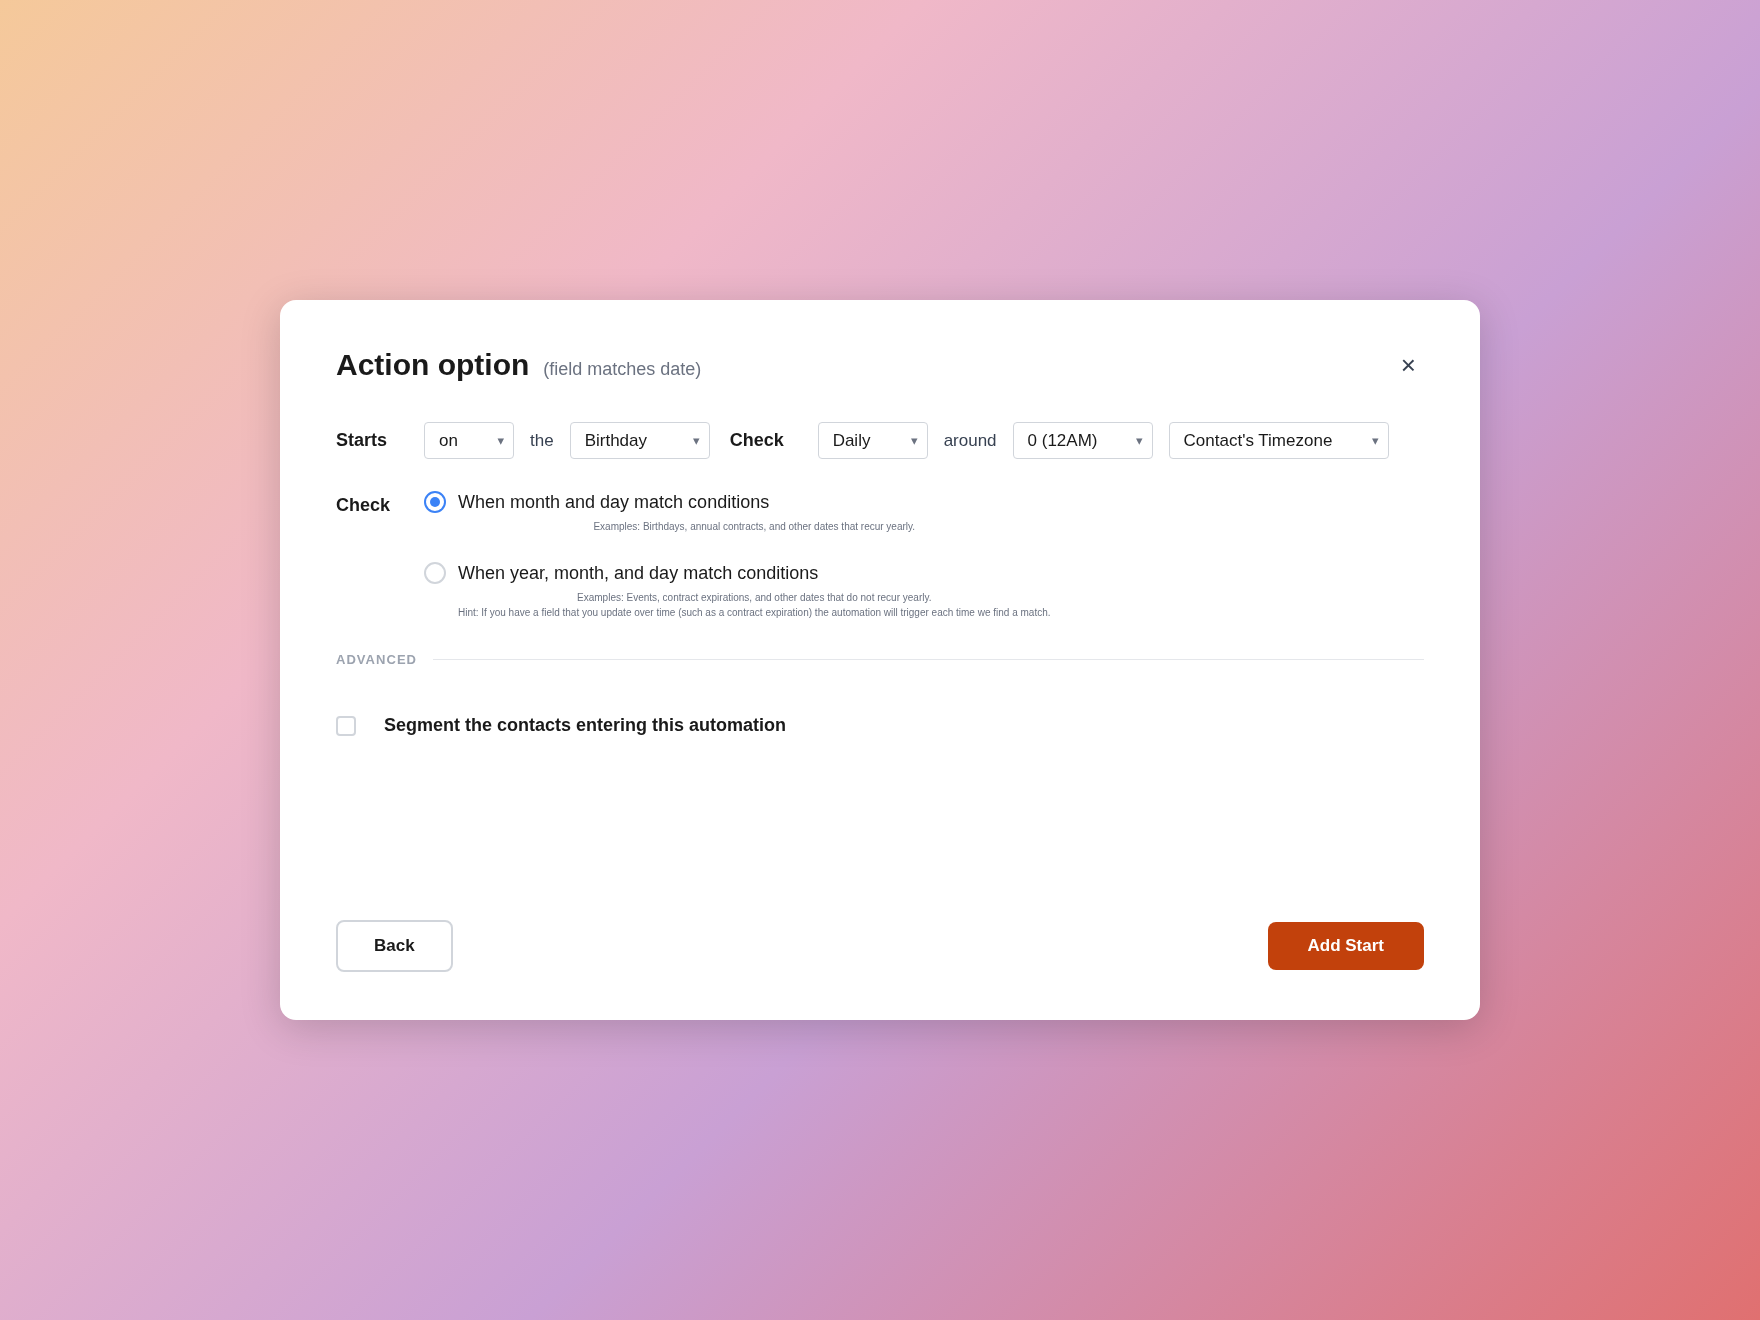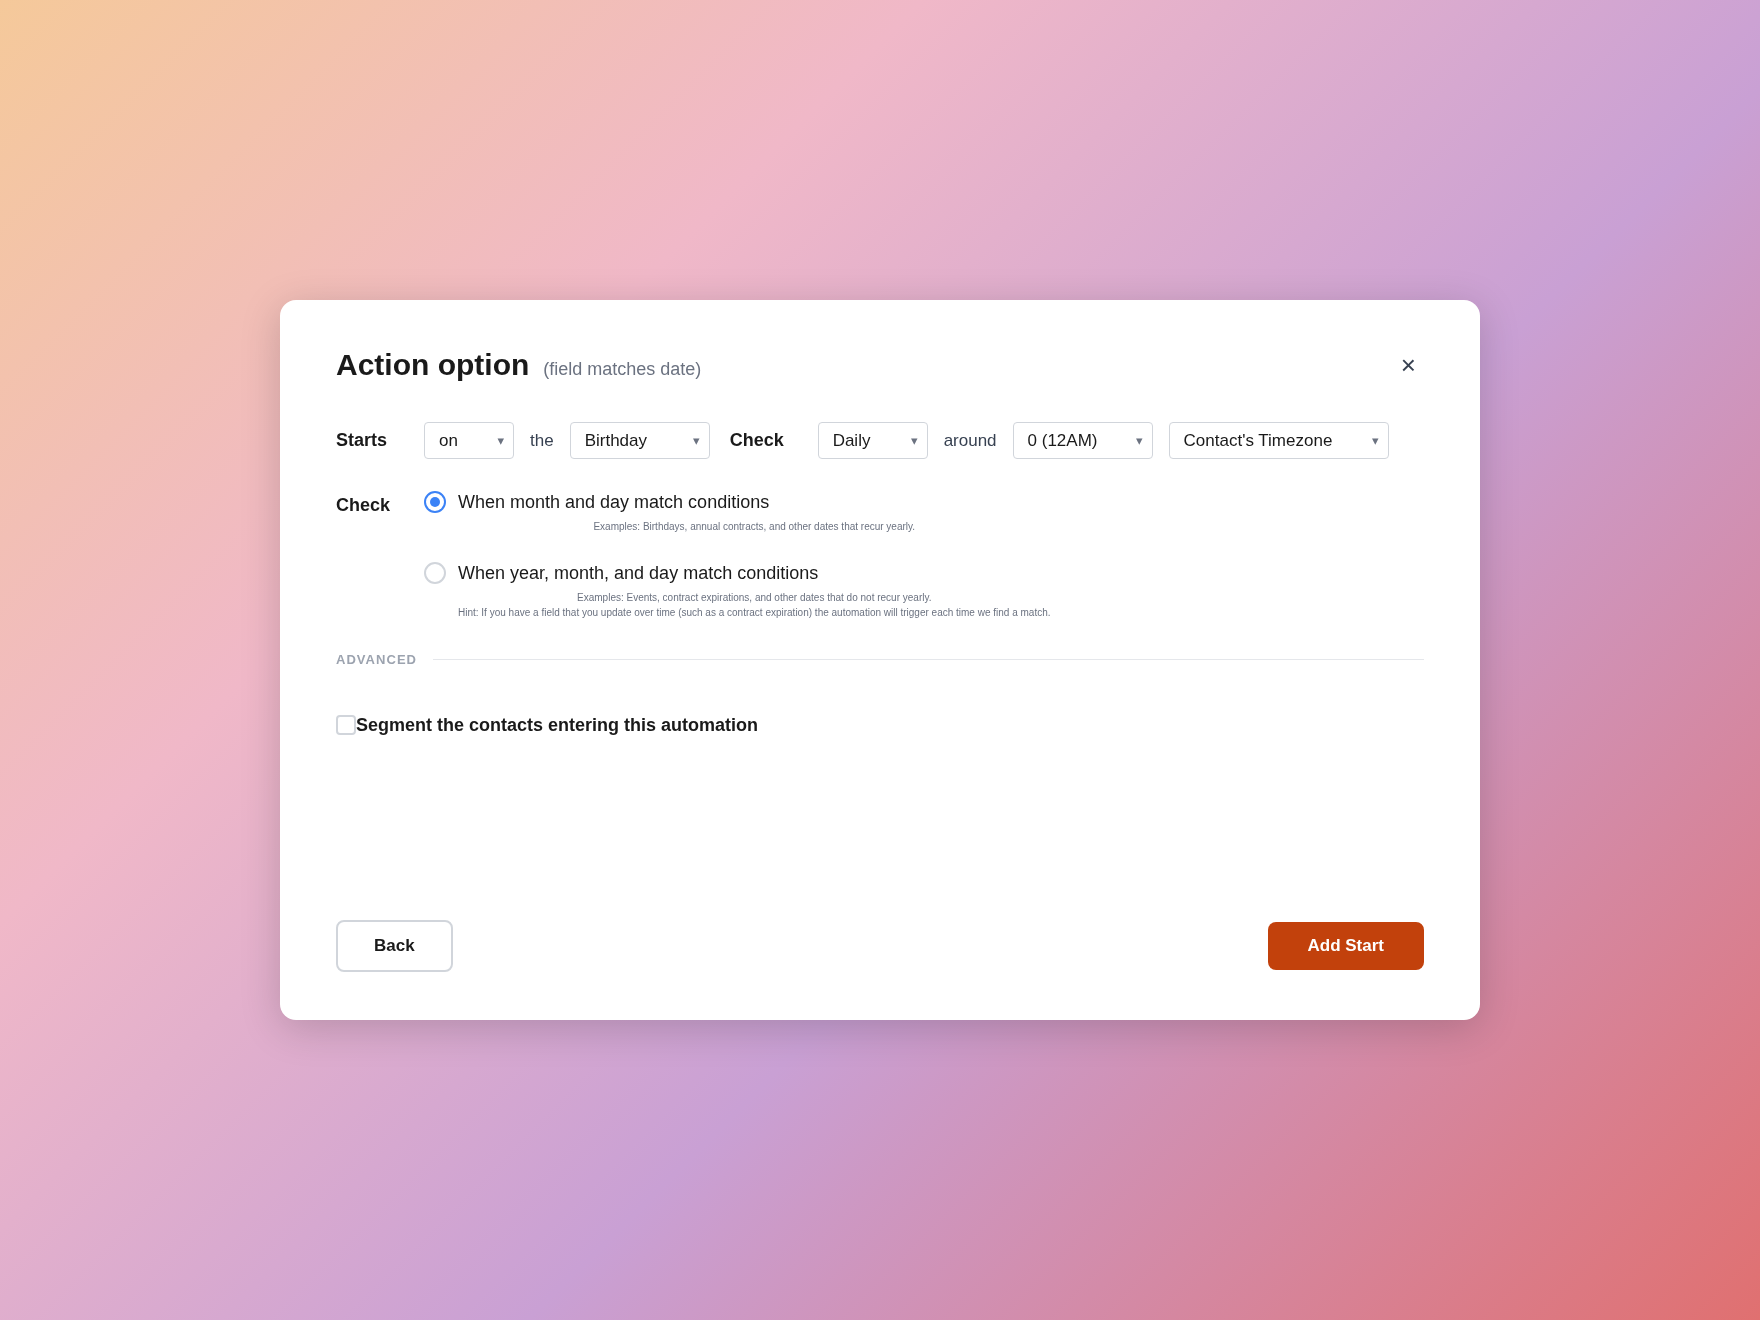--- a/index.html
+++ b/index.html
@@ -212,22 +212,22 @@
     }
 
     .divider-line {
       flex: 1;
       height: 1px;
       background: #e5e7eb;
     }
 
     .checkbox-row {
       display: flex;
-      align-items: flex-start;
-      gap: 0;
+      align-items: center;
+      gap: 28px;
       margin-top: 24px;
       margin-bottom: 40px;
     }
 
     .checkbox-input {
       width: 20px;
       height: 20px;
       border: 2px solid #d1d5db;
       border-radius: 4px;
       background: #fff;

